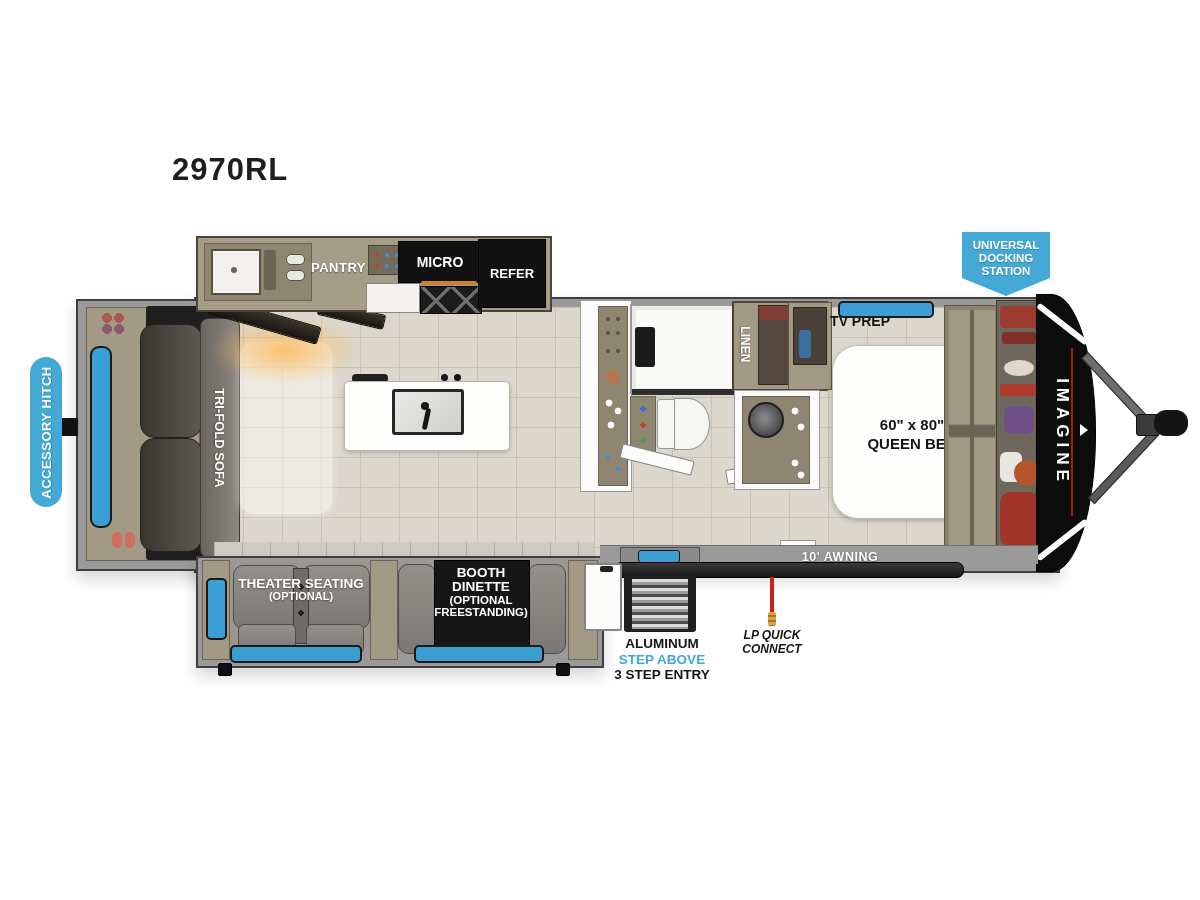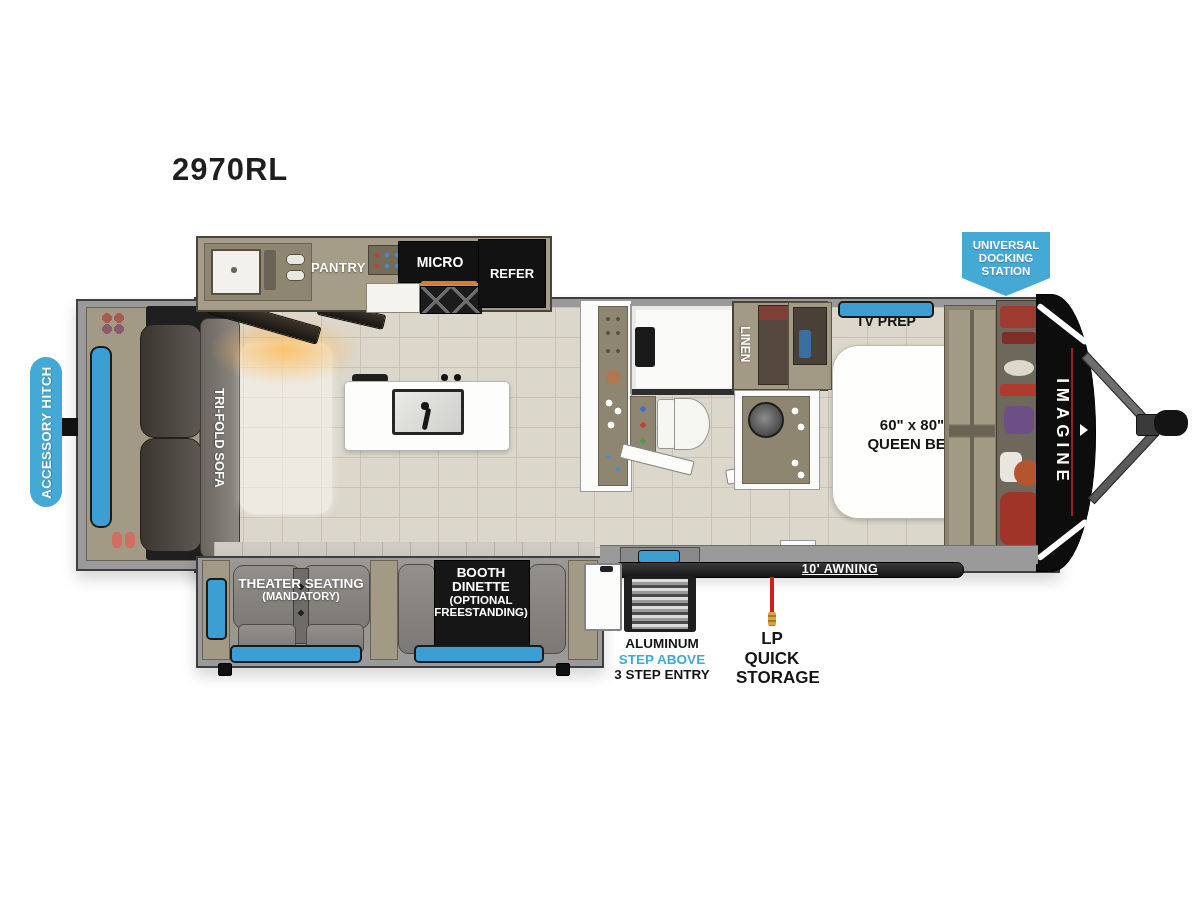--- a/index.html
+++ b/index.html
@@ -158,21 +158,21 @@
         radial-gradient(5px 5px at 52px 14px,#fff 70%,transparent 71%),
         radial-gradient(5px 5px at 58px 30px,#fff 70%,transparent 71%),
         radial-gradient(5px 5px at 52px 66px,#fff 70%,transparent 71%),
         radial-gradient(5px 5px at 58px 78px,#fff 70%,transparent 71%);"></div>
   <div class="abs" style="left:748px;top:402px;width:32px;height:32px;border-radius:50%;border:2px solid #1f1f1f;
               background:radial-gradient(circle at 45% 45%,#8d8d8d,#2e2e2e);"></div>
 
   <div class="abs" style="left:788px;top:302px;width:42px;height:86px;background:#a39a85;border:1px solid #5c5446;"></div>
   <div class="abs" style="left:793px;top:307px;width:32px;height:56px;background:#4a4038;border:1px solid #2e2620;"></div>
   <div class="abs" style="left:799px;top:330px;width:12px;height:28px;background:#3b6fa0;border-radius:3px;"></div>
-  <div class="dark-lbl" style="left:846px;top:314px;width:80px;font-size:14px;">TV PREP</div>
+  <div class="dark-lbl" style="left:810px;top:314px;width:80px;font-size:14px;text-align:right;">TV PREP</div>
   <div class="abs win" style="left:838px;top:301px;width:92px;height:13px;"></div>
   <div class="abs" style="left:832px;top:345px;width:160px;height:172px;background:#fefefc;border:1px solid #bdbdb8;
               border-radius:26px 6px 6px 26px;box-shadow:0 2px 5px rgba(0,0,0,.2);"></div>
   <div class="dark-lbl" style="left:842px;top:416px;width:140px;font-size:15px;line-height:1.25;">
     <div>60" x 80"</div>
     <div>QUEEN BED</div>
   </div>
   <div class="abs" style="left:944px;top:305px;width:54px;height:250px;background:#a39a85;border:1px solid #5c5446;
        background-image:
         linear-gradient(90deg,transparent 46%,#6b6353 47%,#6b6353 53%,transparent 54%),
@@ -220,21 +220,21 @@
 
   <div class="abs seat" style="left:233px;top:565px;width:66px;height:62px;"></div>
   <div class="abs seat" style="left:302px;top:565px;width:66px;height:62px;"></div>
   <div class="abs" style="left:293px;top:568px;width:14px;height:74px;background:#6e6b68;border:1px solid #3f3c39;
        background-image:radial-gradient(4px 4px at 7px 18px,#222 70%,transparent 71%),
                         radial-gradient(4px 4px at 7px 44px,#222 70%,transparent 71%);"></div>
   <div class="abs seat" style="left:238px;top:624px;width:56px;height:28px;border-radius:6px;"></div>
   <div class="abs seat" style="left:306px;top:624px;width:56px;height:28px;border-radius:6px;"></div>
   <div class="lbl" style="left:226px;top:577px;width:150px;">
     <div style="font-size:13.5px;">THEATER SEATING</div>
-    <div style="font-size:11px;">(MANDATORY)</div>
+    <div style="font-size:11px;">(OPTIONAL)</div>
   </div>
 
   <div class="abs tan" style="left:370px;top:560px;width:26px;height:98px;"></div>
   <div class="abs seat" style="left:398px;top:564px;width:36px;height:88px;"></div>
   <div class="abs seat" style="left:528px;top:564px;width:36px;height:88px;"></div>
   <div class="abs" style="left:434px;top:560px;width:94px;height:92px;background:#161616;border:1px solid #000;"></div>
   <div class="lbl" style="left:430px;top:566px;width:102px;text-shadow:none;">
     <div style="font-size:13.5px;">BOOTH</div>
     <div style="font-size:13.5px;">DINETTE</div>
     <div style="font-size:11.5px;margin-top:0;">(OPTIONAL</div>
@@ -245,39 +245,39 @@
   <div class="abs win" style="left:230px;top:645px;width:128px;height:14px;"></div>
   <div class="abs win" style="left:414px;top:645px;width:126px;height:14px;"></div>
 
   <div class="abs awning-cap" style="left:218px;top:663px;width:12px;height:11px;"></div>
   <div class="abs awning-cap" style="left:556px;top:663px;width:12px;height:11px;"></div>
 
   <div class="abs" style="left:600px;top:545px;width:438px;height:18px;background:#9a9a9a;border-top:1px solid #6e6e6e;"></div>
   <div class="abs" style="left:620px;top:547px;width:78px;height:17px;background:#8a8a8a;border:1px solid #4f4f4f;"></div>
   <div class="abs" style="left:638px;top:550px;width:40px;height:11px;background:#3b9fd4;border:1px solid #16161a;border-radius:3px;"></div>
   <div class="abs awning" style="left:614px;top:562px;width:348px;height:14px;"></div>
-  <div class="lbl" style="left:790px;top:563px;width:100px;font-size:12.5px;letter-spacing:.5px;text-decoration:underline;">10' AWNING</div>
+  <div class="lbl" style="left:790px;top:551px;width:100px;font-size:12.5px;letter-spacing:.5px;">10' AWNING</div>
 
   <div class="abs doorleaf" style="left:584px;top:563px;width:34px;height:64px;border-width:2px;"></div>
   <div class="abs" style="left:600px;top:566px;width:13px;height:6px;background:#222;border-radius:2px;"></div>
   <div class="abs" style="left:624px;top:576px;width:72px;height:56px;background:#1f1f1f;border-radius:3px;"></div>
   <div class="abs" style="left:632px;top:579px;width:56px;height:50px;
        background:repeating-linear-gradient(180deg,#dcdcdc 0 3px,#9a9a9a 3px 6px,#4a4a4a 6px 9px);"></div>
   <div class="dark-lbl" style="left:602px;top:636px;width:120px;font-size:13.5px;line-height:1.15;">
     <div>ALUMINUM</div>
     <div style="color:#3fa9d5;">STEP ABOVE</div>
     <div>3 STEP ENTRY</div>
   </div>
 
   <div class="abs" style="left:770px;top:577px;width:4px;height:36px;background:#cf1f1a;"></div>
   <div class="abs" style="left:768px;top:612px;width:8px;height:14px;border-radius:2px;
        background:repeating-linear-gradient(180deg,#d9a441 0 3px,#a8761f 3px 5px);"></div>
-  <div class="dark-lbl" style="left:736px;top:629px;width:72px;font-size:17px;line-height:1.15;">
+  <div class="dark-lbl" style="left:736px;top:629px;width:72px;font-size:12px;line-height:1.15;font-style:italic;">
     <div>LP QUICK</div>
-    <div>STORAGE</div>
+    <div>CONNECT</div>
   </div>
 
   <div class="abs badge" style="left:962px;top:232px;width:88px;height:64px;font-size:11.5px;line-height:1.12;
               clip-path:polygon(0 0,100% 0,100% 72%,50% 100%,0 72%);padding-top:7px;box-sizing:border-box;">
     <div>UNIVERSAL</div>
     <div>DOCKING</div>
     <div>STATION</div>
   </div>
 
 

